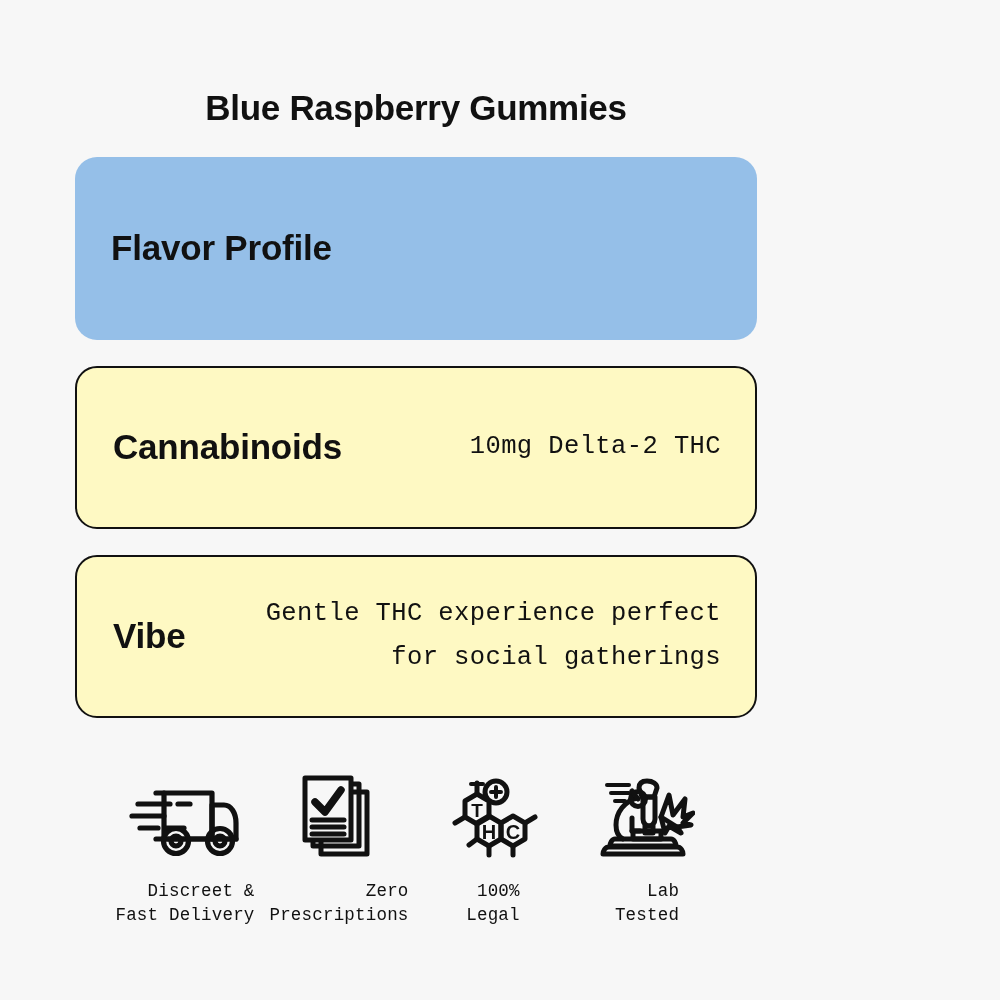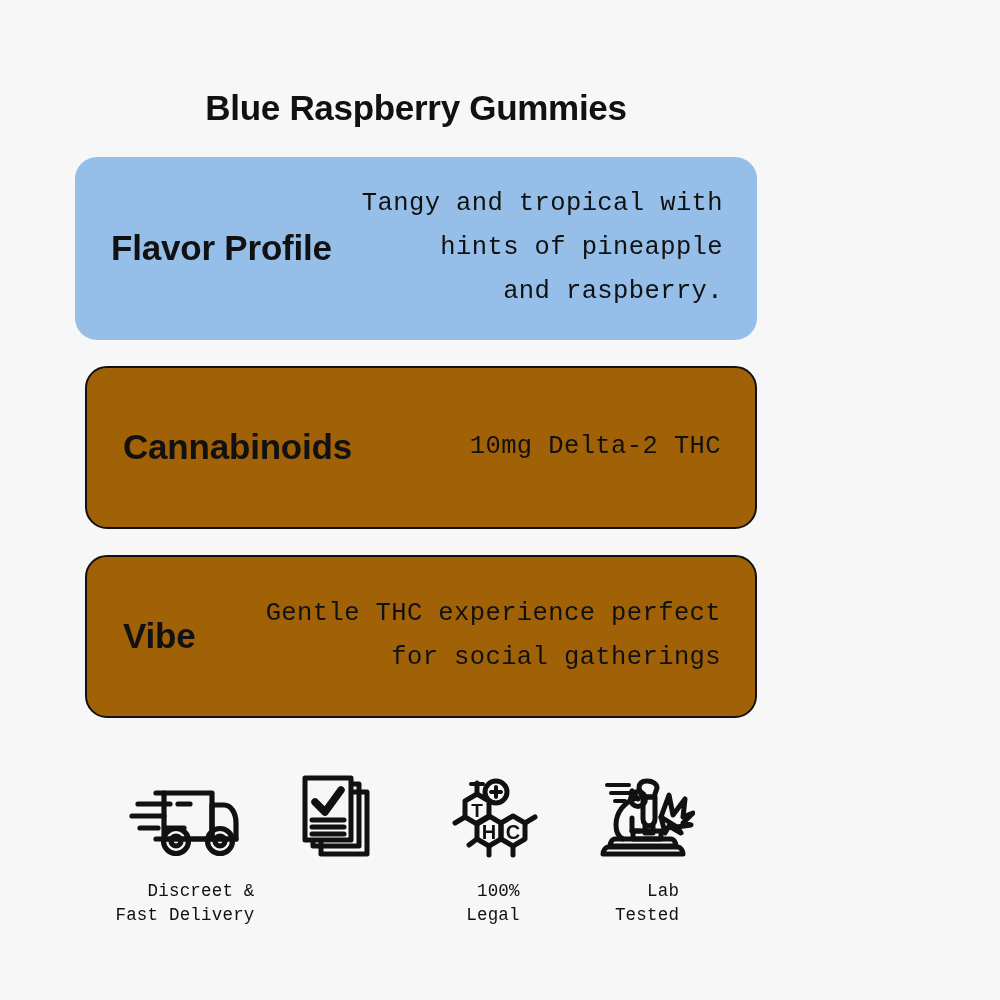--- a/index.html
+++ b/index.html
@@ -43,24 +43,23 @@
     border-radius: 22px;
     padding: 0 34px;
     margin-bottom: 26px;
   }
   .card-highlight {
     background: #95bfe8;
     border: none;
     height: 183px;
   }
   .card-plain {
-    background: #a16207;
+    background: #fef9c3;
     border: 2.2px solid #111111;
     height: 163px;
-    margin-left: 10px;
   }
   .card-label {
     font-family: "Liberation Sans", sans-serif;
     font-weight: bold;
     font-size: 35px;
     color: #111111;
     white-space: nowrap;
     letter-spacing: -0.2px;
     flex: 0 0 auto;
     padding-left: 2px;
@@ -113,23 +112,20 @@
 <body>
 
 <div class="page">
 
   <h1 class="page-title">Blue Raspberry Gummies</h1>
 
   <div class="cards">
 
     <div class="card card-highlight">
       <div class="card-label">Flavor Profile</div>
-      <div class="card-value">Tangy and tropical with
-hints of pineapple
-and raspberry.</div>
     </div>
 
     <div class="card card-plain">
       <div class="card-label">Cannabinoids</div>
       <div class="card-value">10mg Delta-2 THC</div>
     </div>
 
     <div class="card card-plain">
       <div class="card-label">Vibe</div>
       <div class="card-value">Gentle THC experience perfect
@@ -168,20 +164,22 @@
         <svg width="96" height="90" viewBox="0 0 96 90" fill="none" stroke="#111111" stroke-width="5" stroke-linecap="round" stroke-linejoin="round">
           <path d="M30 18 H76 V80 H30 Z"></path>
           <path d="M22 10 H68 V72 H22 Z"></path>
           <path d="M14 4 H60 V66 H14 Z" fill="#f7f7f7"></path>
           <path d="M24 28 L34 38 L50 16" stroke-width="7.5"></path>
           <path d="M21 46 H53"></path>
           <path d="M21 53 H53"></path>
           <path d="M21 60 H53"></path>
         </svg>
       </div>
+      <div class="feature-label">Zero
+Prescriptions</div>
     </div>
 
     <div class="feature">
       <div class="feature-icon">
         <svg width="92" height="88" viewBox="0 0 92 88" fill="none" stroke="#111111" stroke-width="5" stroke-linecap="round" stroke-linejoin="round">
           <path d="M18 26 L30 19 L42 26 L42 42 L30 49 L18 42 Z"></path>
           <path d="M30 48 L42 41 L54 48 L54 64 L42 71 L30 64 Z"></path>
           <path d="M54 48 L66 41 L78 48 L78 64 L66 71 L54 64 Z"></path>
           <circle cx="49" cy="17" r="11"></circle>
           <path d="M44 17 H54 M49 12 V22" stroke-width="4"></path>

